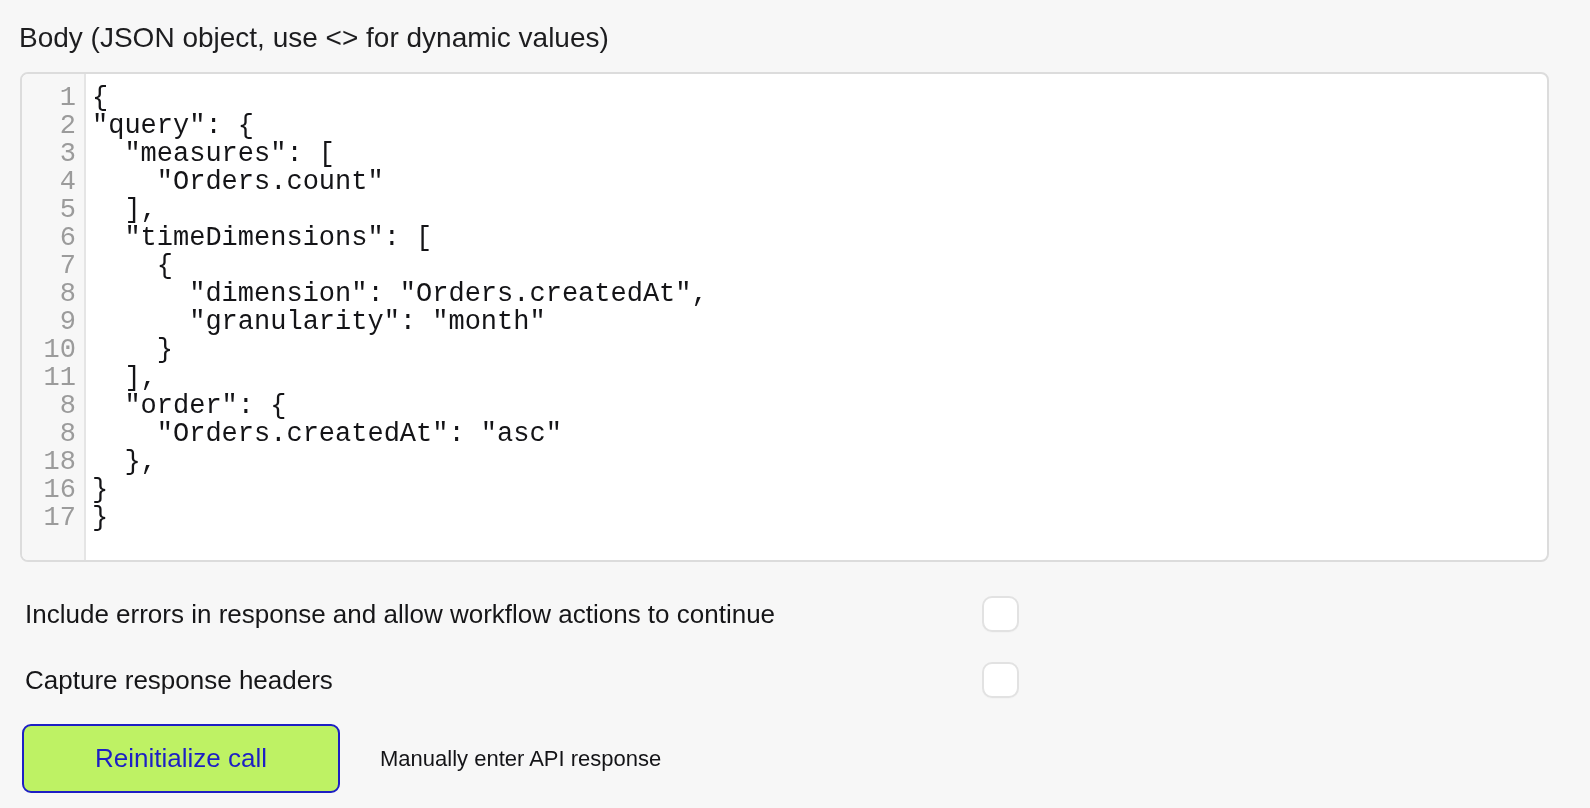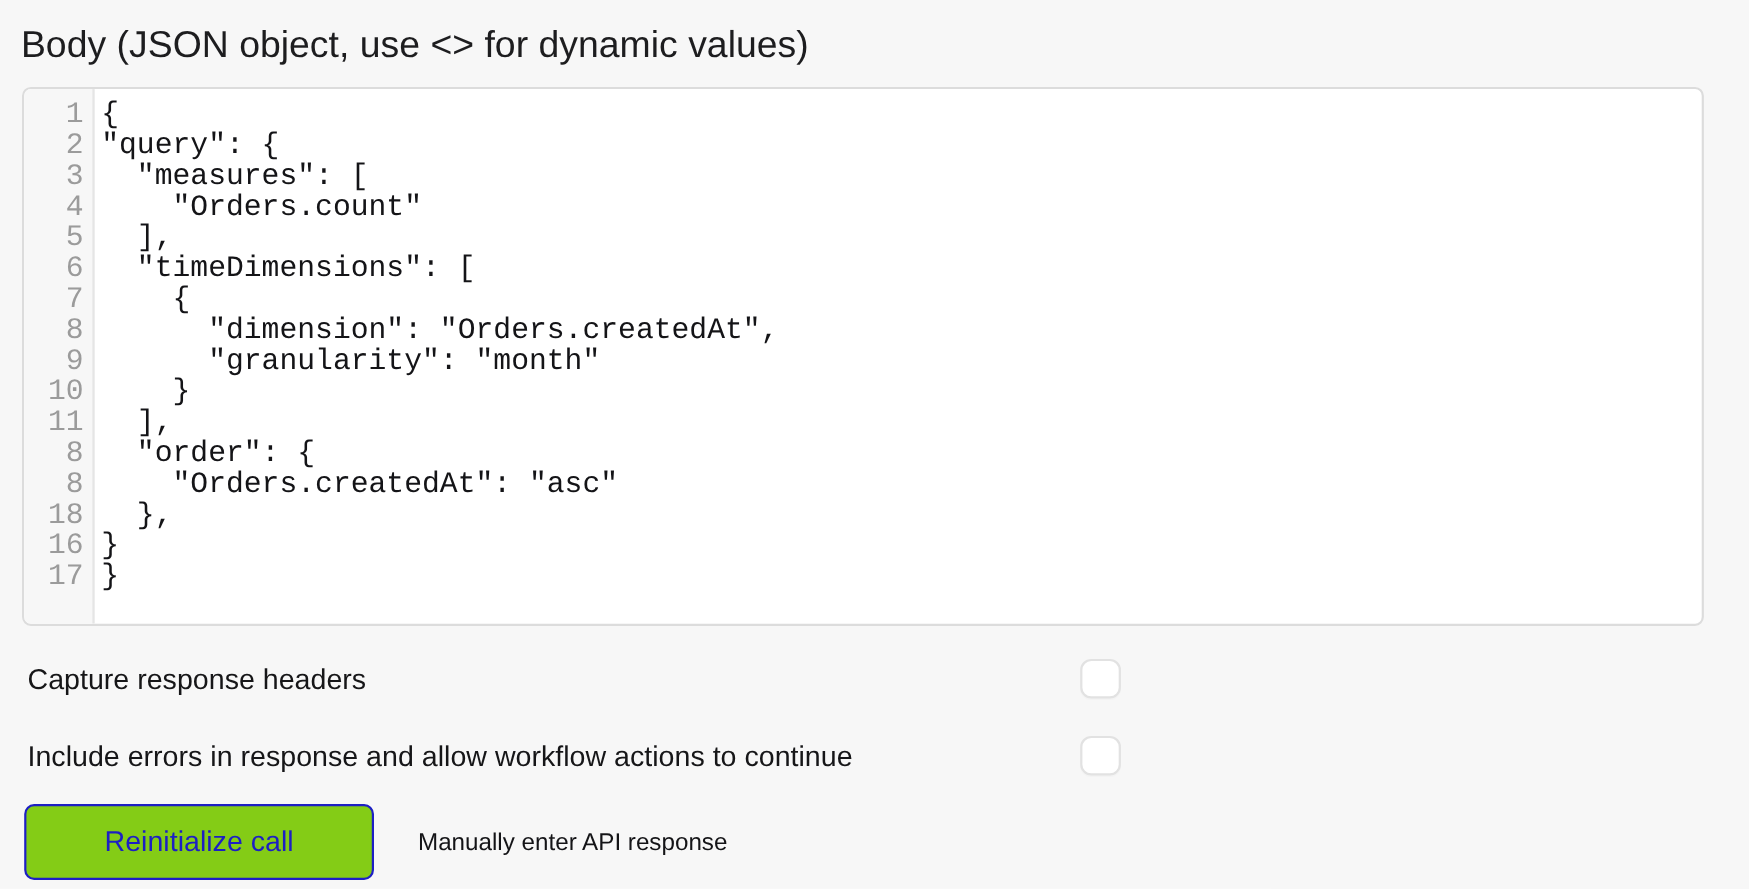--- a/index.html
+++ b/index.html
@@ -6,21 +6,21 @@
   html,body { width:1590px; height:808px; }
   body {
     background:#f7f7f7;
     font-family:"Liberation Sans", sans-serif;
     color:#18181b;
     overflow:hidden;
   }
   .wrap { padding:22px 0 0 20px; }
 
   .field-label {
-    font-size:34px;
+    font-size:28px;
     color:#1d1d1f;
     margin-left:-1px;
     margin-bottom:18px;
   }
 
   
   .editor {
     position:relative;
     width:1529px;
     height:490px;
@@ -80,21 +80,21 @@
   
   .footer {
     margin-top:26px;
     margin-left:2px;
     display:flex;
     align-items:center;
   }
   .btn-outline {
     width:318px;
     height:69px;
-    background:#84cc16;
+    background:#bef264;
     border:2px solid #1d1fc4;
     border-radius:9px;
     color:#1d1fc4;
     font-family:"Liberation Sans", sans-serif;
     font-size:26px;
     cursor:pointer;
   }
   .manual-link {
     margin-left:40px;
     font-size:22px;
@@ -171,27 +171,27 @@
           <span class="ln">16</span>
           <span class="code">}</span>
         </div>
         <div class="line">
           <span class="ln">17</span>
           <span class="code">}</span>
         </div>
       </div>
   </div>
 
-  <div class="option-row second">
-    <span class="option-label">Capture response headers</span>
+  <div class="option-row first">
+    <span class="option-label">Include errors in response and allow workflow actions to continue</span>
     <div class="checkbox"></div>
   </div>
 
-  <div class="option-row first">
-    <span class="option-label">Include errors in response and allow workflow actions to continue</span>
+  <div class="option-row second">
+    <span class="option-label">Capture response headers</span>
     <div class="checkbox"></div>
   </div>
 
   <div class="footer">
     <button class="btn-outline">Reinitialize call</button>
     <span class="manual-link">Manually enter API response</span>
   </div>
 
 </div>
 

